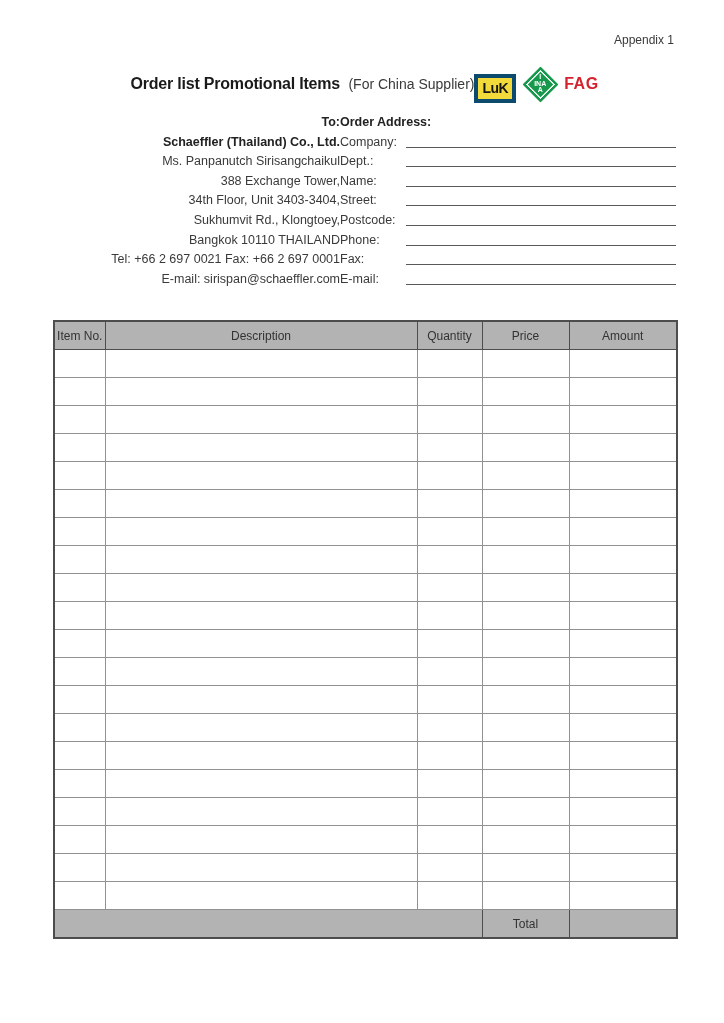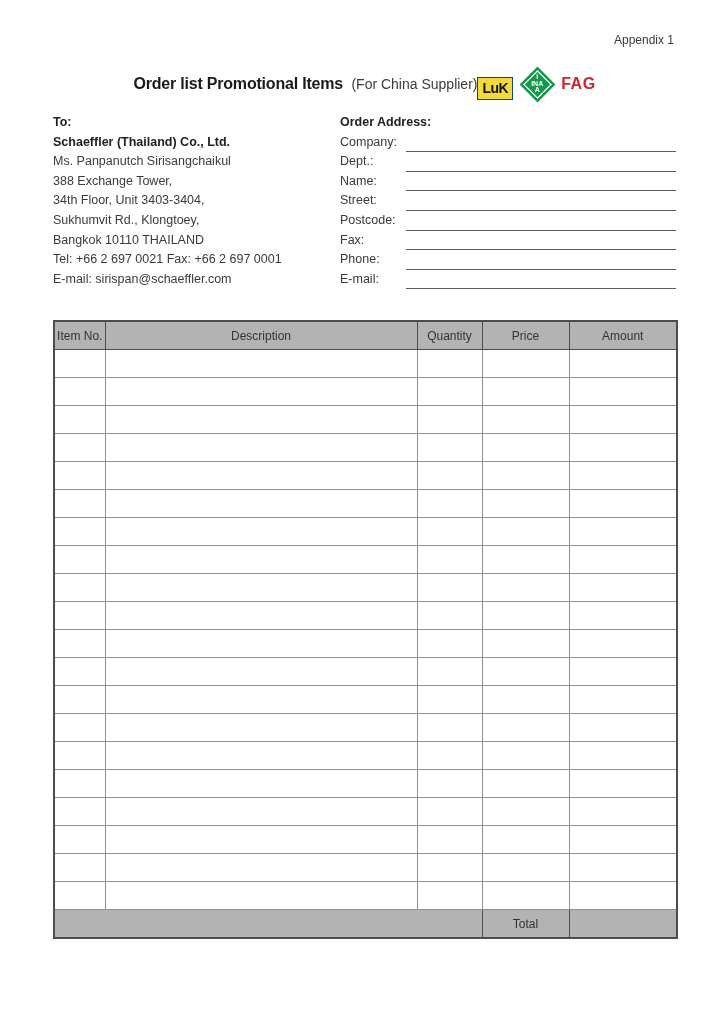--- a/index.html
+++ b/index.html
@@ -37,21 +37,21 @@
     color: var(--title, #1a1a1a);
     letter-spacing: -0.2px;
   }
   .subtitle { font-size: 14px; color: var(--text, #3a3a3a); margin-left: 4px; }
 
   
   .logos { display: flex; align-items: center; gap: 6px; }
   .luk-logo {
     display: inline-block;
     background: var(--luk-yellow, #f2da3a);
-    border: 1px solid #0c4a6e;
+    border: 4px solid #0c4a6e;
     color: #151515;
     font-weight: bold;
     font-size: 14px;
     line-height: 1;
     padding: 3px 4px 4px 4px;
     letter-spacing: -0.5px;
     margin-top: 8px;
   }
   .ina-logo { position: relative; width: 36px; height: 36px; display: inline-block; }
   .ina-diamond {
@@ -79,25 +79,25 @@
     line-height: 1;
   }
 
   
   .address-section {
     margin: 10px 48px 0 53px;
     display: flex;
     font-size: 12.5px;
   }
   .recipient { width: 287px; flex: none; }
-  .recipient div { line-height: 19.6px; white-space: nowrap; }
+  .recipient div { line-height: 19.6px; white-space: nowrap; text-align: right; }
   .bold { font-weight: bold; color: #222; }
   .order-address { flex: 1; }
   .order-address .heading { line-height: 19.6px; }
-  .field-row { display: flex; align-items: flex-end; height: 19.6px; }
+  .field-row { display: flex; align-items: flex-start; height: 19.6px; }
   .field-label { width: 64px; flex: none; line-height: 19.6px; }
   .blank-line {
     flex: 1;
     border-bottom: 1px solid var(--blank-line, #595959);
     height: 15px;
     margin-left: 2px;
   }
 
   
   .order-table {
@@ -193,25 +193,25 @@
       </div>
       <div class="field-row">
         <span class="field-label">Street:</span>
         <span class="blank-line"></span>
       </div>
       <div class="field-row">
         <span class="field-label">Postcode:</span>
         <span class="blank-line"></span>
       </div>
       <div class="field-row">
+        <span class="field-label">Phone:</span>
+        <span class="blank-line"></span>
+      </div>
+      <div class="field-row">
         <span class="field-label">Fax:</span>
-        <span class="blank-line"></span>
-      </div>
-      <div class="field-row">
-        <span class="field-label">Phone:</span>
         <span class="blank-line"></span>
       </div>
       <div class="field-row">
         <span class="field-label">E-mail:</span>
         <span class="blank-line"></span>
       </div>
     </div>
 
   </div>
 

